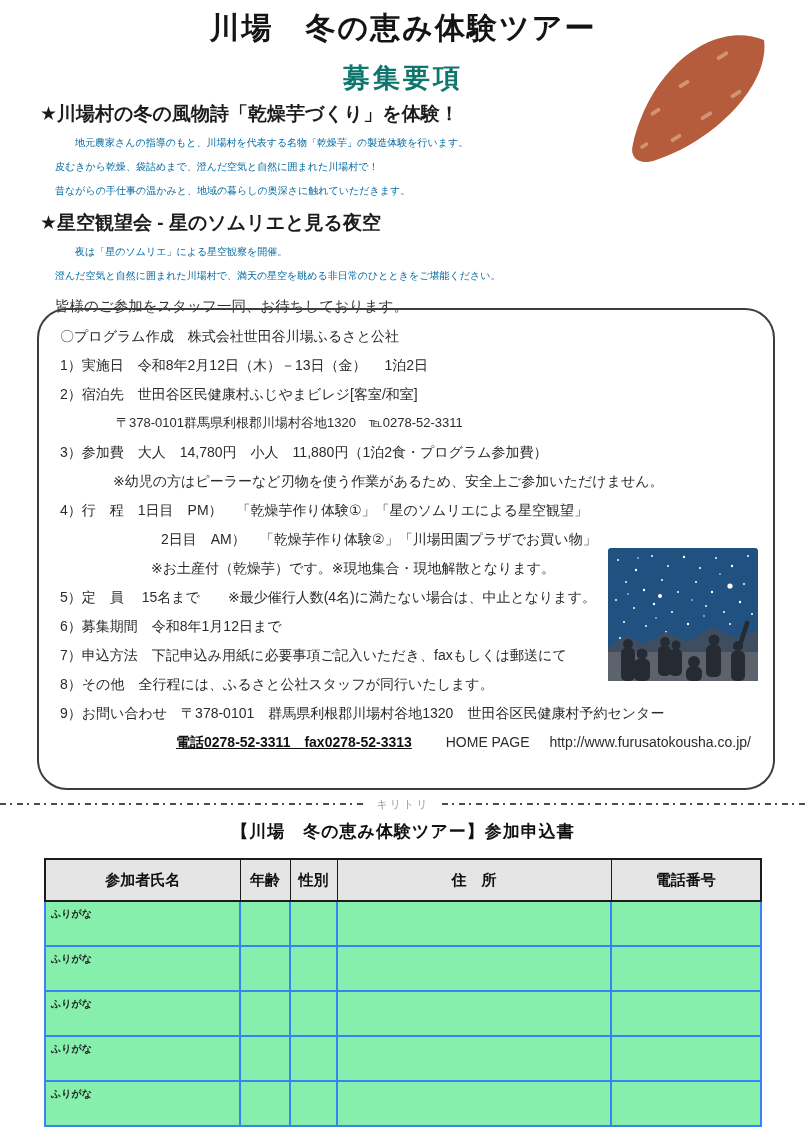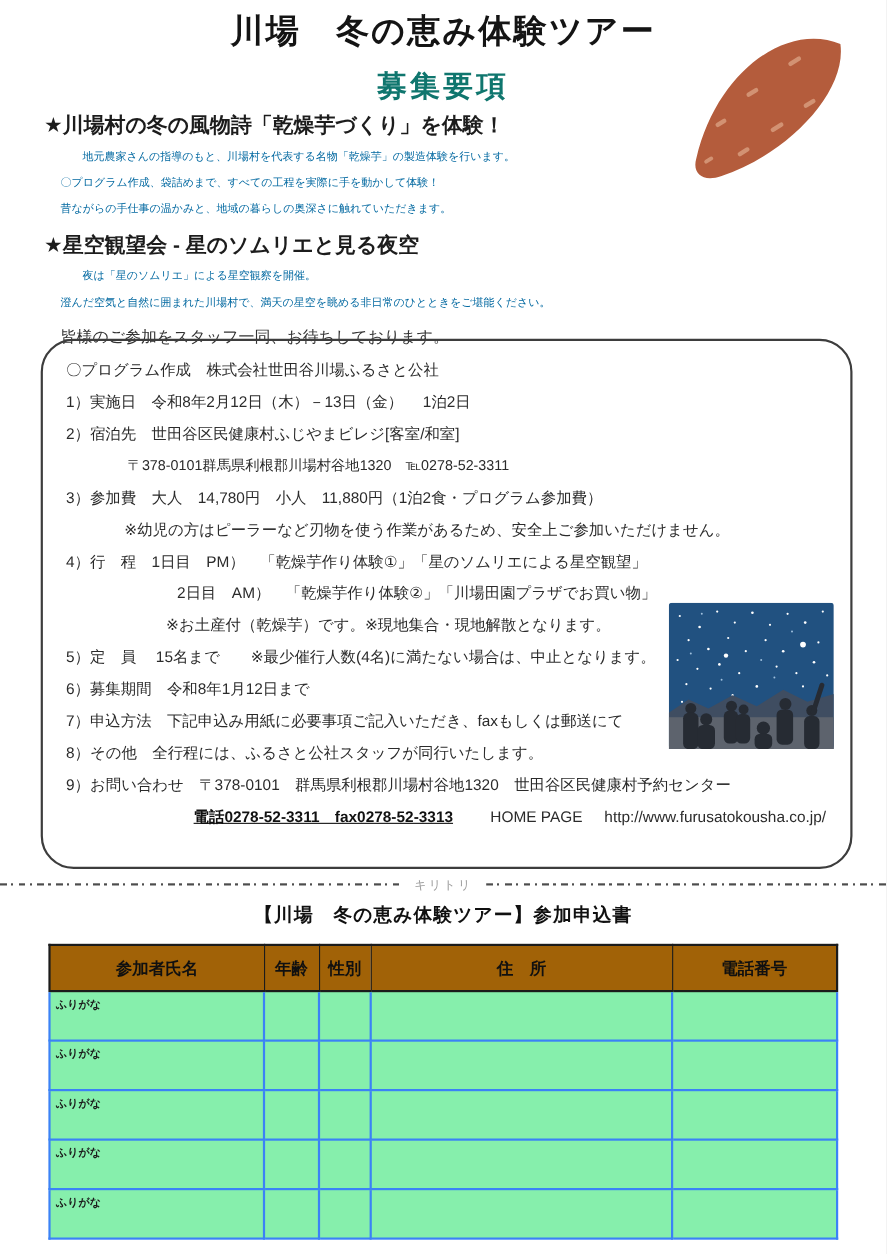--- a/index.html
+++ b/index.html
@@ -52,21 +52,21 @@
     font-size:17px; font-weight:bold; color:#101010; letter-spacing:1px;
   }
   .app-table {
     position:absolute; left:44px; top:858px;
     border-collapse:collapse; table-layout:fixed;
     border:2px solid #1b1b1b;
   }
   .app-table th {
     border:1px solid #1b1b1b; border-bottom:2px solid #1b1b1b;
     height:38px; font-size:15px; font-weight:bold; color:#101010;
-    text-align:center; vertical-align:middle; background:#a16207;
+    text-align:center; vertical-align:middle; background:#e5e5e5;
   }
   .app-table td {
     border:2px solid #3b82f6; height:41px; vertical-align:top; background:#86efac;
   }
   .furigana { display:inline-block; font-size:10px; font-weight:bold; color:#1c1c1c; padding:3px 0 0 4px; }
   .col-name  { width:195px; }
   .col-age   { width:50px; }
   .col-sex   { width:47px; }
   .col-addr  { width:274px; }
   .col-phone { width:150px; }
@@ -89,21 +89,21 @@
       <rect x="38" y="84" width="11" height="4" rx="2" transform="rotate(-32 43 86)"></rect>
       <rect x="58" y="110" width="12" height="4" rx="2" transform="rotate(-32 64 112)"></rect>
       <rect x="28" y="118" width="9" height="3.5" rx="1.7" transform="rotate(-32 32 120)"></rect>
     </g>
   </svg>
 
   <div class="intro">
     <div>
       <div class="section-heading">★川場村の冬の風物詩「乾燥芋づくり」を体験！</div>
       <div class="section-line first">地元農家さんの指導のもと、川場村を代表する名物「乾燥芋」の製造体験を行います。</div>
-      <div class="section-line">〇プログラム作成、袋詰めまで、すべての工程を実際に手を動かして体験！</div>
+      <div class="section-line">皮むきから乾燥、袋詰めまで、澄んだ空気と自然に囲まれた川場村で！</div>
       <div class="section-line">昔ながらの手仕事の温かみと、地域の暮らしの奥深さに触れていただきます。</div>
     </div>
     <div class="sec2">
       <div class="section-heading">★星空観望会 - 星のソムリエと見る夜空</div>
       <div class="section-line first">夜は「星のソムリエ」による星空観察を開催。</div>
       <div class="section-line">澄んだ空気と自然に囲まれた川場村で、満天の星空を眺める非日常のひとときをご堪能ください。</div>
     </div>
     <div class="invitation">皆様のご参加をスタッフ一同、お待ちしております。</div>
   </div>
 

